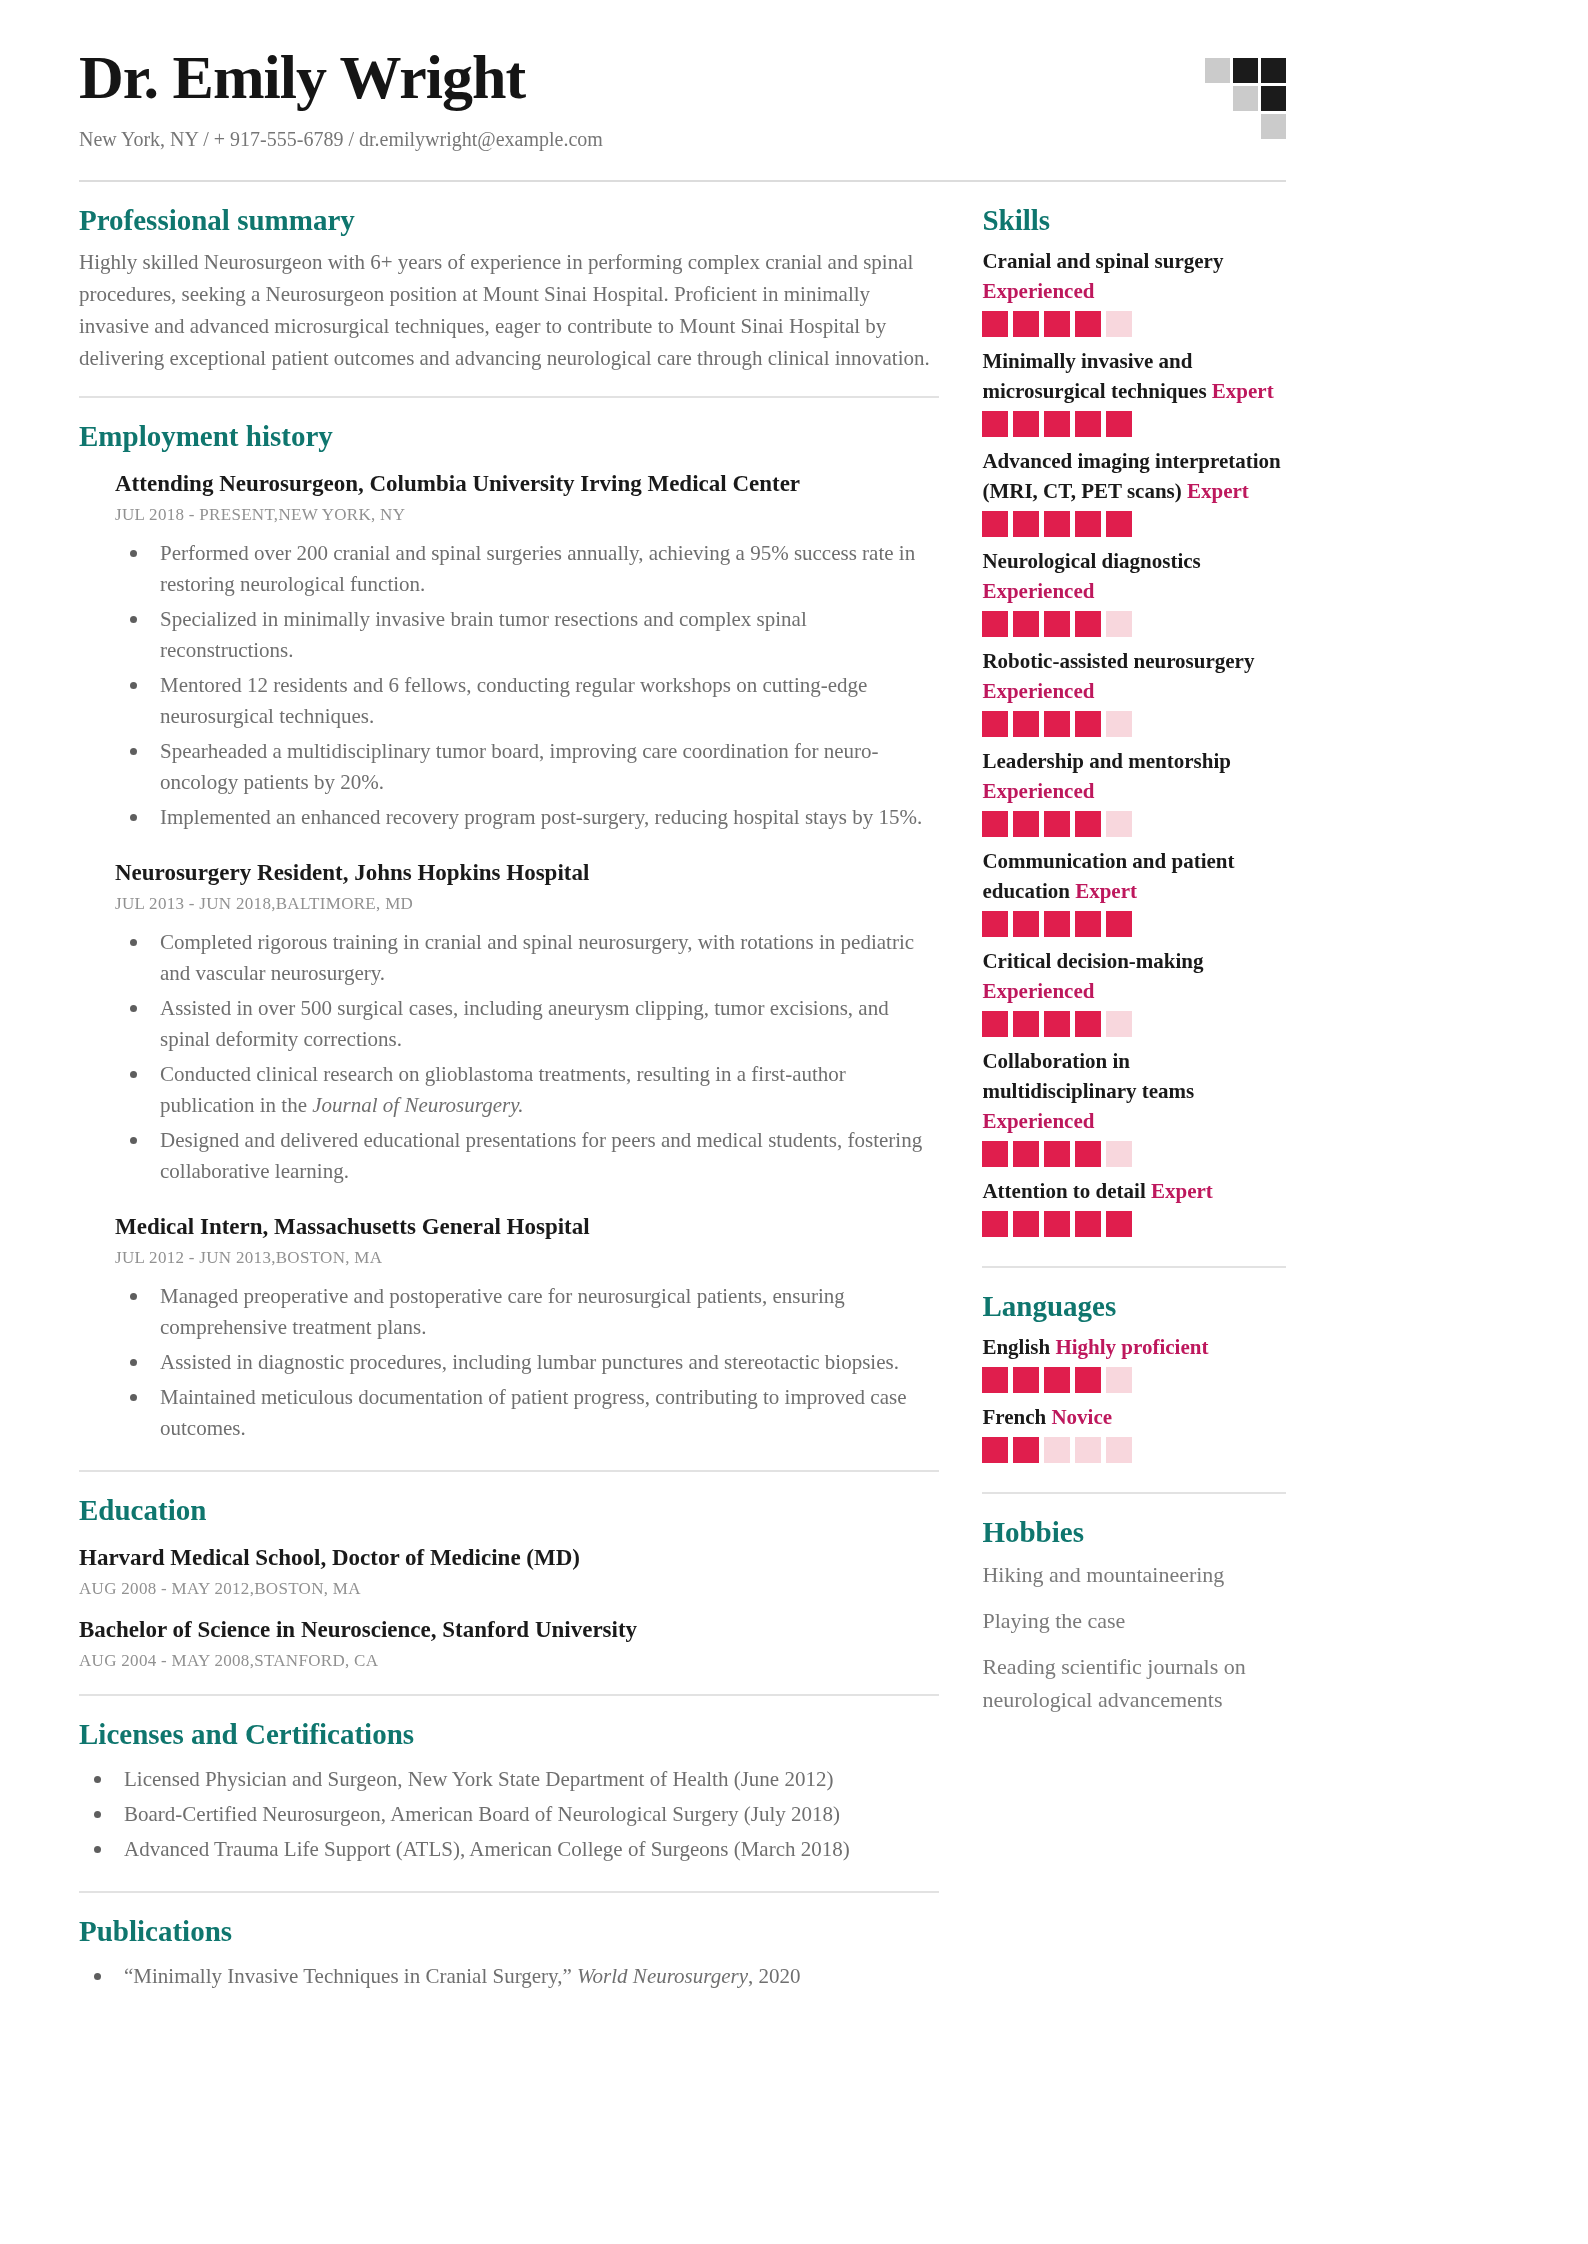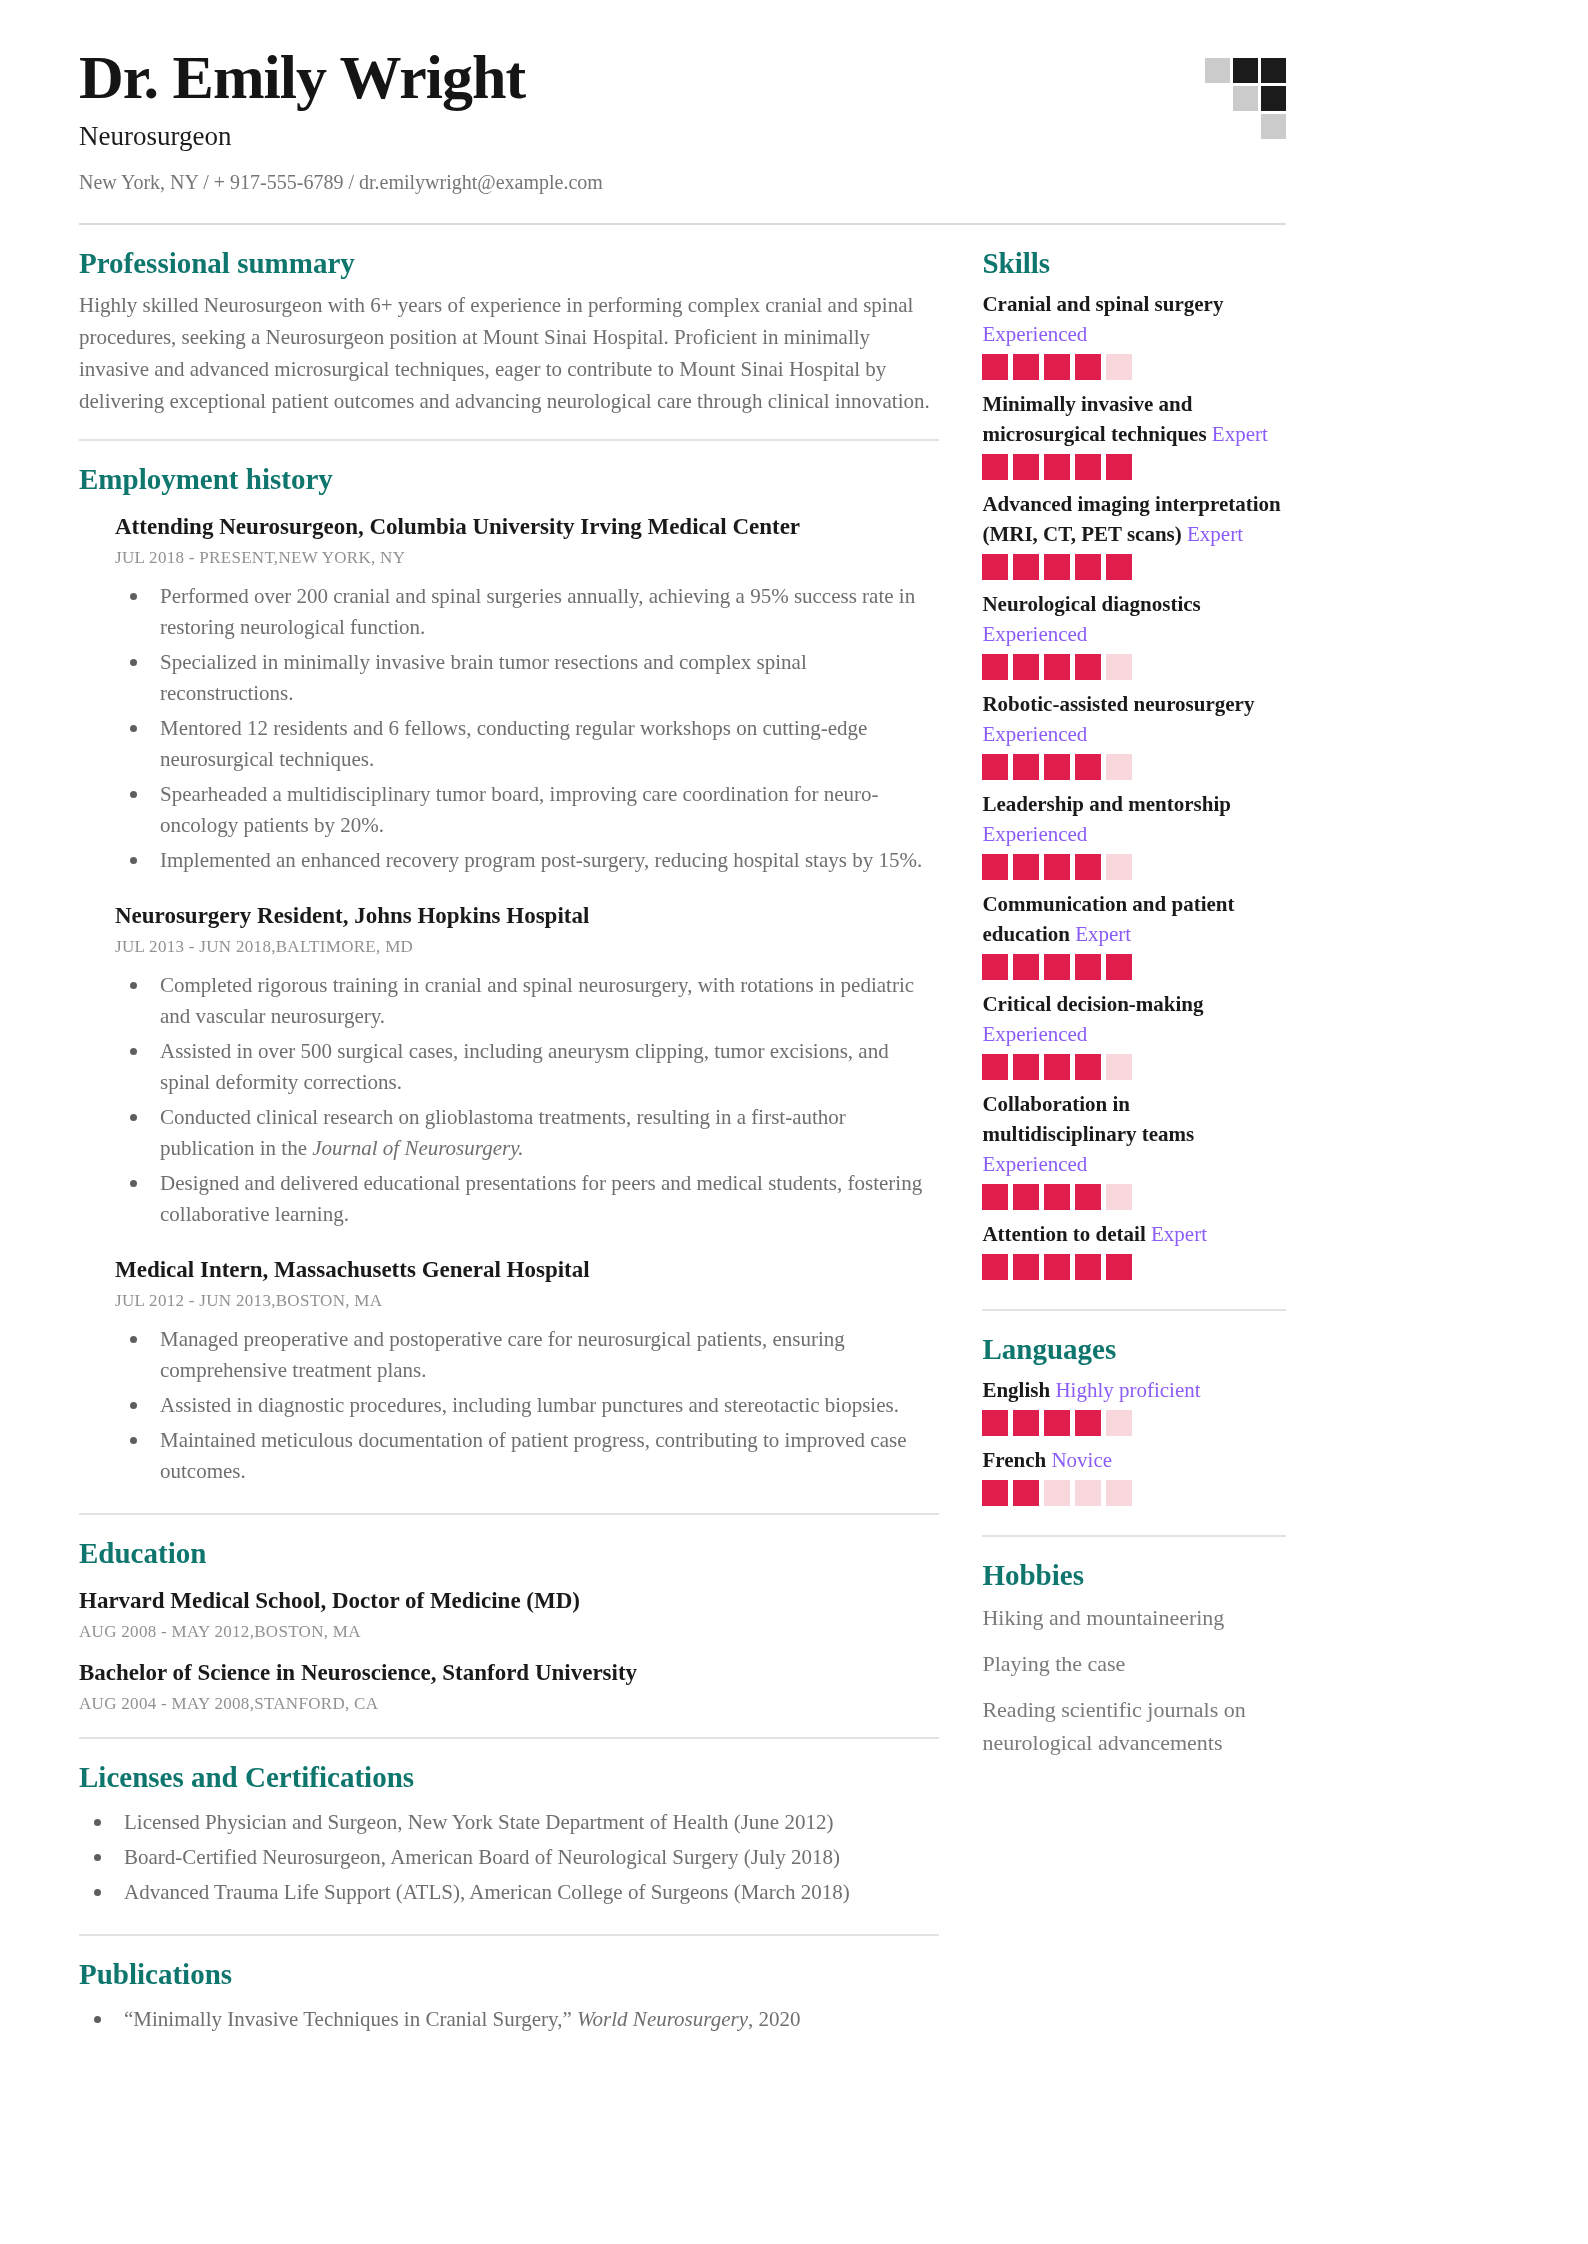--- a/index.html
+++ b/index.html
@@ -50,37 +50,36 @@
   ul.bullets li::before{content:"";position:absolute;left:15px;top:12px;width:7px;height:7px;border-radius:50%;background:#5e5e5e;}
   em{font-style:italic;}
 
   .edu-entry{margin-top:16px;}
   .edu-entry:last-child{margin-bottom:0;}
 
   .skill-list,.lang-list{margin-top:8px;}
   .skill{margin-bottom:9px;}
   .skill-label{font-size:21px;line-height:30px;}
   .skill-name{font-weight:bold;color:#1a1a1a;}
-  .skill-level{color:#8b5cf6;font-weight:normal;}
+  .skill-level{color:#be185d;font-weight:bold;}
   .rating{display:flex;gap:5px;margin-top:5px;}
   .sq{width:26px;height:26px;background:var(--accent-light);}
   .sq.filled{background:var(--accent);}
 
   .hobby-list{margin-top:8px;}
   .hobby-line{font-size:22px;line-height:33px;color:#7a7a7a;margin-bottom:13px;}
 </style>
 </head>
 <body>
 
 <div class="page">
 
   <div class="header">
     <div>
       <h1 class="name">Dr. Emily Wright</h1>
-      <div class="headline">Neurosurgeon</div>
       <div class="contact">New York, NY / + 917-555-6789 / dr.emilywright@example.com</div>
     </div>
     <div class="logo" id="logo">
         <div class="logo-cell light"></div>
         <div class="logo-cell dark"></div>
         <div class="logo-cell dark"></div>
         <div class="logo-cell empty"></div>
         <div class="logo-cell light"></div>
         <div class="logo-cell dark"></div>
         <div class="logo-cell empty"></div>

